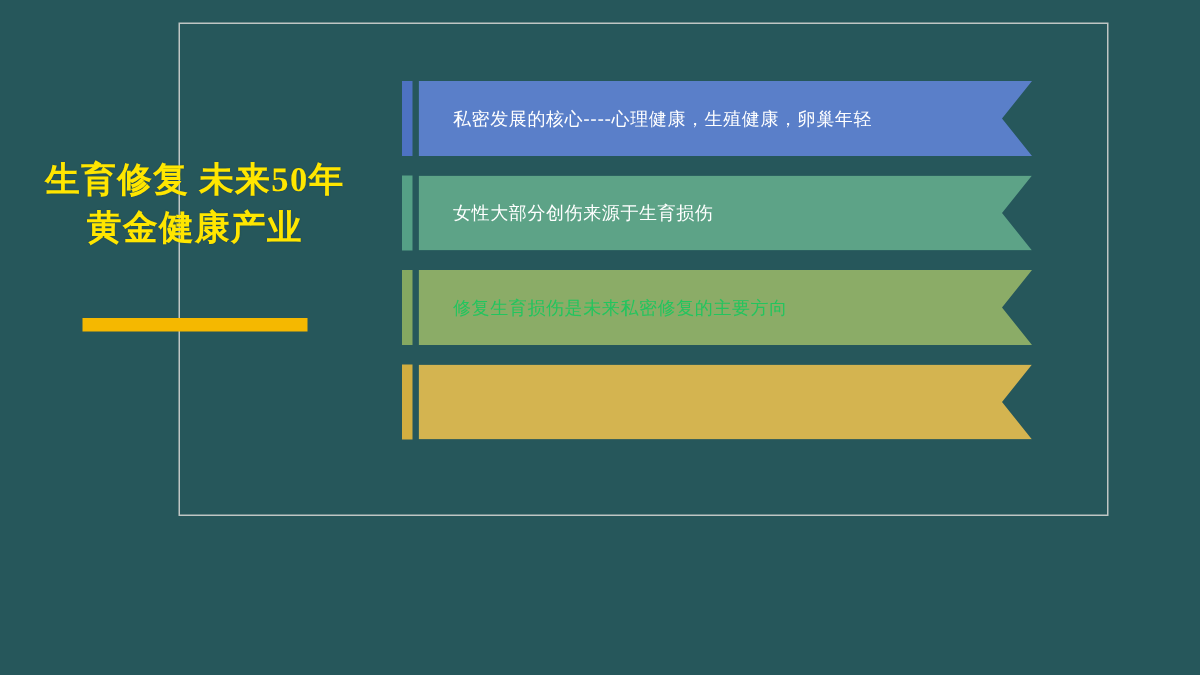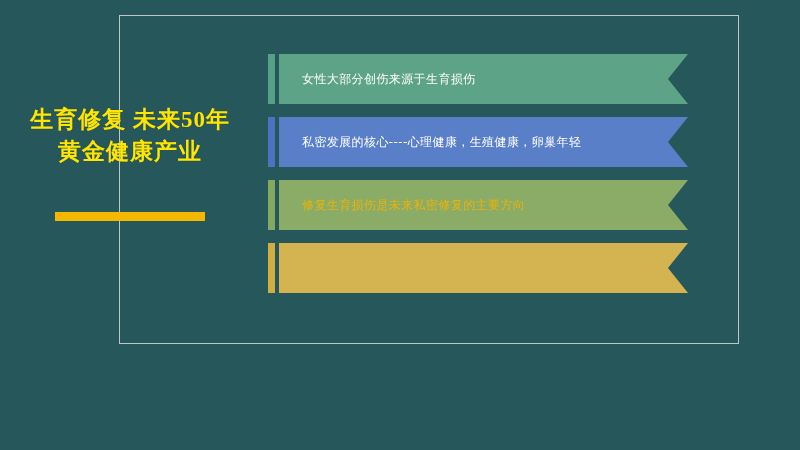--- a/index.html
+++ b/index.html
@@ -111,44 +111,44 @@
 
   <div id="frame" style="border-color: rgb(191, 198, 196);"></div>
 
   <div id="title-block">
     <div id="title-text" style="color: rgb(255, 230, 0);">生育修复  未来50年黄金健康产业</div>
     <div id="title-rule" style="background: rgb(245, 184, 0);"></div>
   </div>
 
   <div id="banner-list">
       <div class="banner-row">
+        <div class="banner-tab" style="background: rgb(77, 114, 194);"></div>
+        <div class="banner-body">
+          <svg class="banner-shape" viewBox="0 0 409 50" preserveAspectRatio="none">
+            <path d="M0,0 L409,0 L389,25 L409,50 L0,50 Z" fill="#5a7fc9"></path>
+          </svg>
+          <div class="banner-label light-label" style="color: rgb(255, 255, 255);">私密发展的核心----心理健康，生殖健康，卵巢年轻</div>
+        </div>
+      </div>
+      <div class="banner-row">
         <div class="banner-tab" style="background: rgb(85, 160, 134);"></div>
         <div class="banner-body">
           <svg class="banner-shape" viewBox="0 0 409 50" preserveAspectRatio="none">
             <path d="M0,0 L409,0 L389,25 L409,50 L0,50 Z" fill="#5da387"></path>
           </svg>
           <div class="banner-label light-label" style="color: rgb(255, 255, 255);">女性大部分创伤来源于生育损伤</div>
         </div>
       </div>
       <div class="banner-row">
-        <div class="banner-tab" style="background: rgb(77, 114, 194);"></div>
-        <div class="banner-body">
-          <svg class="banner-shape" viewBox="0 0 409 50" preserveAspectRatio="none">
-            <path d="M0,0 L409,0 L389,25 L409,50 L0,50 Z" fill="#5a7fc9"></path>
-          </svg>
-          <div class="banner-label light-label" style="color: rgb(255, 255, 255);">私密发展的核心----心理健康，生殖健康，卵巢年轻</div>
-        </div>
-      </div>
-      <div class="banner-row">
         <div class="banner-tab" style="background: rgb(133, 168, 97);"></div>
         <div class="banner-body">
           <svg class="banner-shape" viewBox="0 0 409 50" preserveAspectRatio="none">
             <path d="M0,0 L409,0 L389,25 L409,50 L0,50 Z" fill="#8bac67"></path>
           </svg>
-          <div class="banner-label light-label" style="color: #eab308; text-align: center;">修复生育损伤是未来私密修复的主要方向</div>
+          <div class="banner-label light-label" style="color: #22c55e; text-align: center;">修复生育损伤是未来私密修复的主要方向</div>
         </div>
       </div>
       <div class="banner-row">
         <div class="banner-tab" style="background: rgb(210, 174, 64);"></div>
         <div class="banner-body">
           <svg class="banner-shape" viewBox="0 0 409 50" preserveAspectRatio="none">
             <path d="M0,0 L409,0 L389,25 L409,50 L0,50 Z" fill="#d4b450"></path>
           </svg>
         </div>
       </div>

